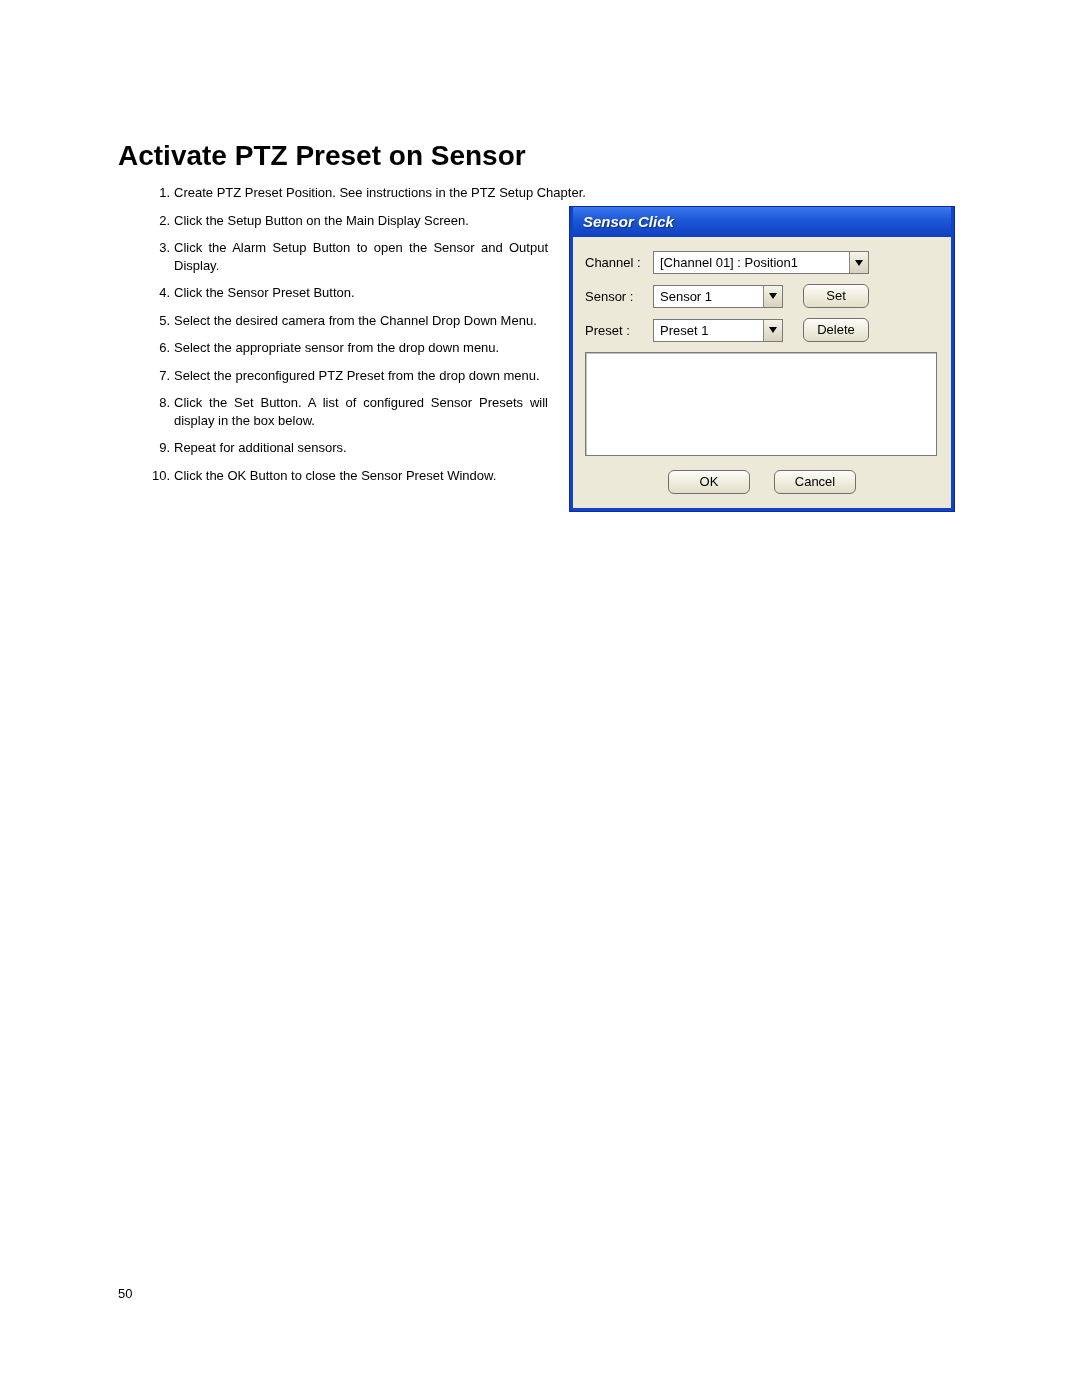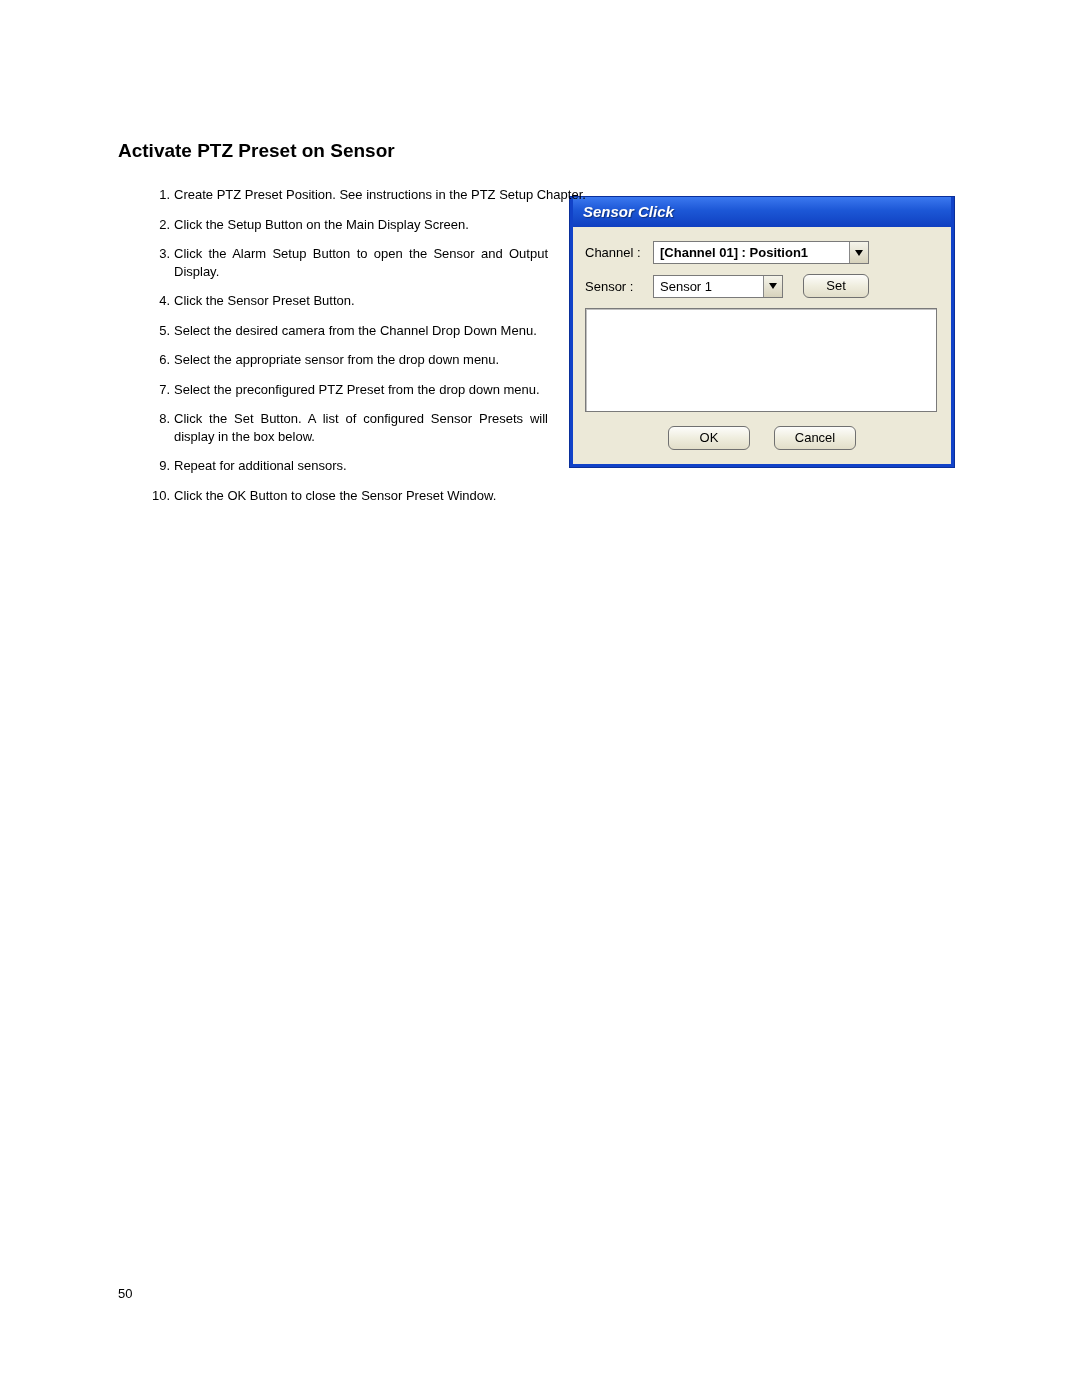--- a/index.html
+++ b/index.html
@@ -12,21 +12,21 @@
     color: #000;
   }
   .page {
     position: relative;
     box-sizing: border-box;
     width: 1080px;
     height: 1397px;
     padding: 140px 100px 0 118px;
   }
   h1.title {
-    font-size: 19px;
+    font-size: 28px;
     font-weight: bold;
     margin: 0 0 12px 0;
     font-family: Arial, Helvetica, sans-serif;
   }
   .content-row {
     display: flex;
     align-items: flex-start;
   }
   .steps-col {
     width: 430px;
@@ -35,21 +35,21 @@
   ol.steps {
     list-style: none;
     counter-reset: step;
     margin: 0;
     padding: 0 0 0 30px;
     font-size: 13px;
   }
   ol.steps li {
     position: relative;
     padding-left: 26px;
-    margin: 12px 0 10px 0;
+    margin: 0 0 10px 0;
     line-height: 1.35;
     text-align: left;
   }
   ol.steps li.justify {
     text-align: justify;
   }
   ol.steps li::before {
     counter-increment: step;
     content: counter(step) '.';
     position: absolute;
@@ -122,21 +122,21 @@
     border-left: 1px solid #888;
     background: linear-gradient(#f5f4ea, #d7d2bc);
     display: flex;
     align-items: center;
     justify-content: center;
   }
   .combo .combo-arrow svg {
     width: 8px;
     height: 6px;
   }
-  .combo.wide { width: 216px; font-weight: bold; }
+  .combo.wide { width: 216px; }
   .combo.mid { width: 130px; }
   .xp-btn {
     height: 24px;
     border: 1px solid #707070;
     border-radius: 6px;
     background: linear-gradient(#fdfdfb, #efedde 50%, #e2dec9);
     font-family: Tahoma, Arial, sans-serif;
     font-size: 13px;
     text-align: center;
     line-height: 22px;
@@ -220,20 +220,32 @@
             <div class="combo-text">Sensor 1</div>
             <div class="combo-arrow">
               <svg viewBox="0 0 8 6">
                   <polygon points="0,0 8,0 4,6" fill="#000"></polygon>
                 </svg>
             </div>
           </div>
           <div class="xp-btn side">Set</div>
         </div>
 
+        <div class="form-row">
+          <div class="form-label">Preset :</div>
+          <div class="combo mid">
+            <div class="combo-text">Preset 1</div>
+            <div class="combo-arrow">
+              <svg viewBox="0 0 8 6">
+                  <polygon points="0,0 8,0 4,6" fill="#000"></polygon>
+                </svg>
+            </div>
+          </div>
+          <div class="xp-btn side">Delete</div>
+        </div>
 
         <div class="listbox"></div>
 
         <div class="dialog-footer">
           <div class="xp-btn">OK</div>
           <div class="xp-btn">Cancel</div>
         </div>
 
       </div>
     </div>

